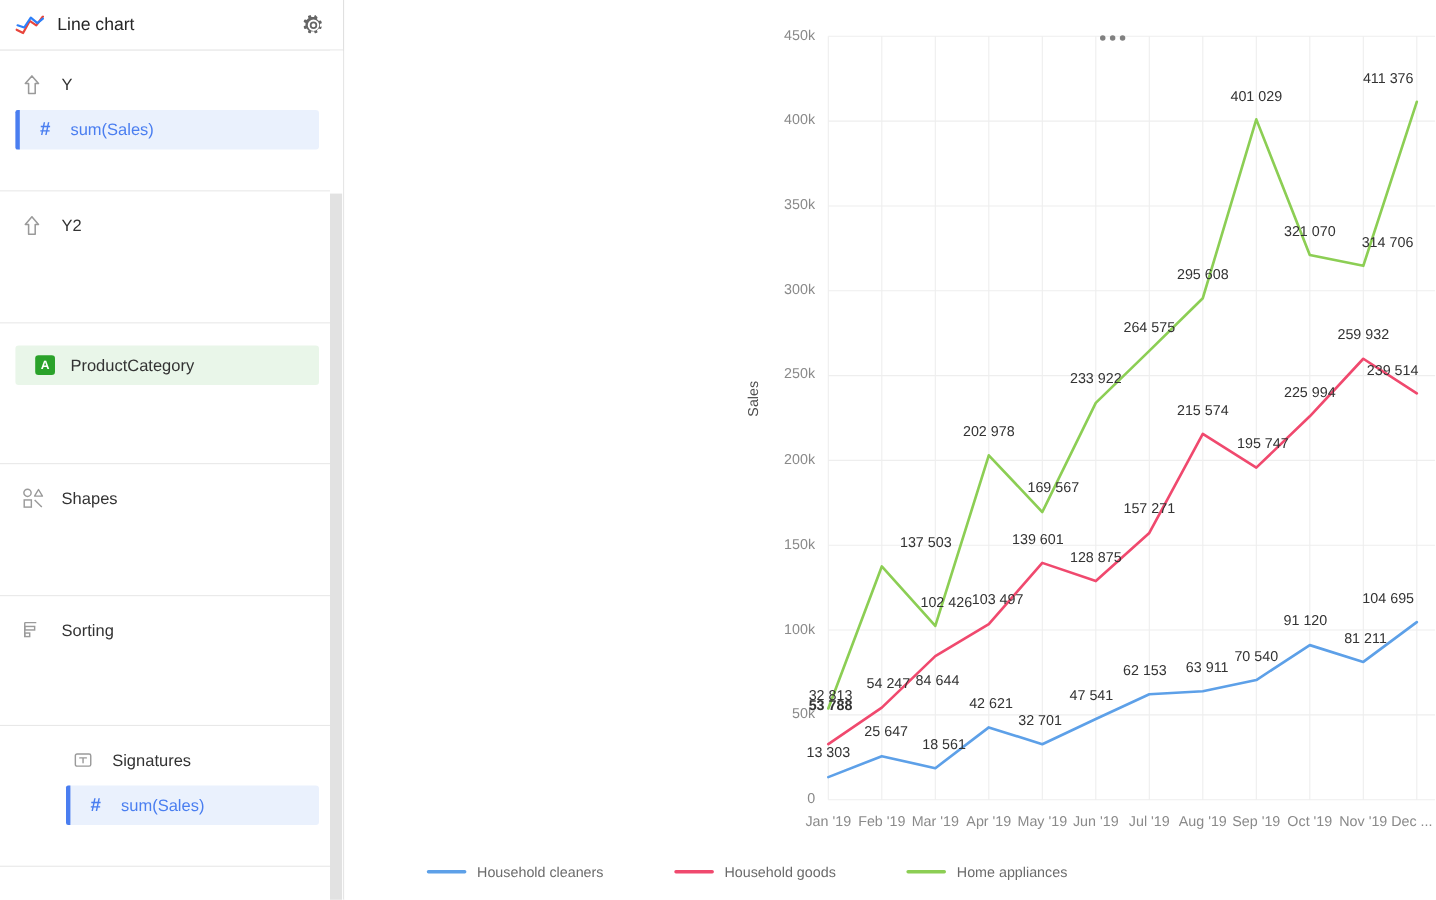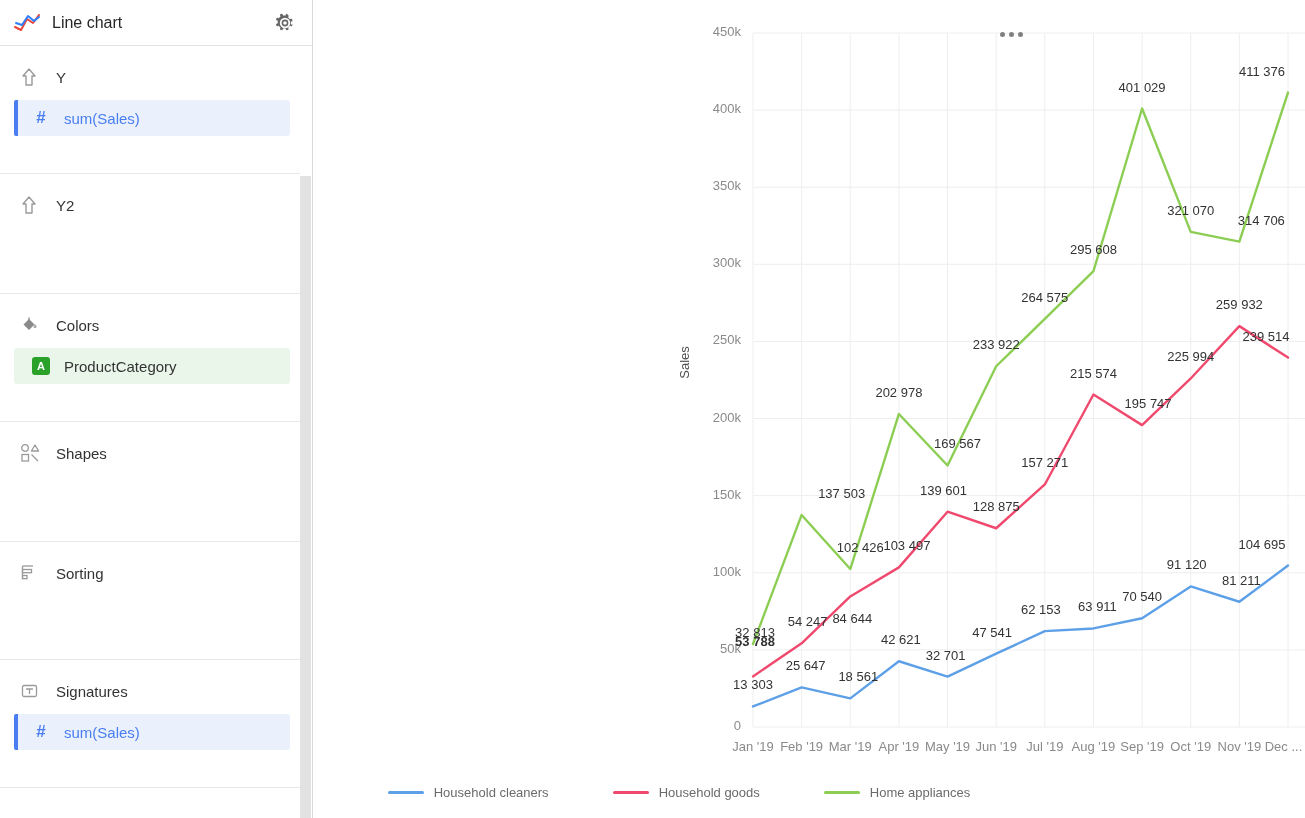--- a/index.html
+++ b/index.html
@@ -75,21 +75,21 @@
     width: 18px; height: 18px; background: #2aa22a; color: #fff;
     font-size: 11px; font-weight: bold; border-radius: 3px;
     display: flex; align-items: center; justify-content: center;
   }
 
   .sec-y       { height: 128px; }
   .sec-y2      { height: 120px; }
   .sec-colors  { height: 128px; }
   .sec-shapes  { height: 120px; }
   .sec-sorting { height: 118px; }
-  .sec-sign    { height: 128px; }
+  .sec-sign    { height: 128px; padding-left: 46px; }
 
   
   #side-scroll-track {
     position: absolute; right: 0px; top: 46px; width: 12px; bottom: 0;
     background: #ffffff;
   }
   #side-scroll-thumb {
     position: absolute; right: 1px; top: 130px; width: 11px; height: 650px;
     background: #e2e2e2; border-radius: 0px;
     cursor: pointer;
@@ -181,30 +181,20 @@
         <span class="sec-icon">
           <svg width="18" height="20" viewBox="0 0 18 20">
             <path d="M9 2 L15 9 L12 9 L12 18 L6 18 L6 9 L3 9 Z" fill="none" stroke="#9a9a9a" stroke-width="1.4" stroke-linejoin="round"></path>
           </svg>
         </span>
         <span class="sec-label">Y2</span>
       </div>
     </div>
 
     <div class="section sec-colors">
-      <div class="section-head">
-        <span class="sec-icon">
-          <svg width="20" height="20" viewBox="0 0 20 20">
-            <path d="M3.5 9.5 L9 4 L14.5 9.5 L9 15 Z" fill="#8a8a8a"></path>
-            <path d="M16.5 11.5c0 1-.7 1.7-1.5 1.7s-1.5-.7-1.5-1.7c0-.9 1.5-2.6 1.5-2.6s1.5 1.7 1.5 2.6z" fill="#a8a8a8"></path>
-            <path d="M9 3 L9 6" stroke="#8a8a8a" stroke-width="1.3" stroke-linecap="round"></path>
-          </svg>
-        </span>
-        <span class="sec-label">Colors</span>
-      </div>
       <div class="chip green">
         <span class="chip-icon">
             <span class="abadge">A</span>
           </span>
         <span class="chip-label">ProductCategory</span>
       </div>
     </div>
 
     <div class="section sec-shapes">
       <div class="section-head">

